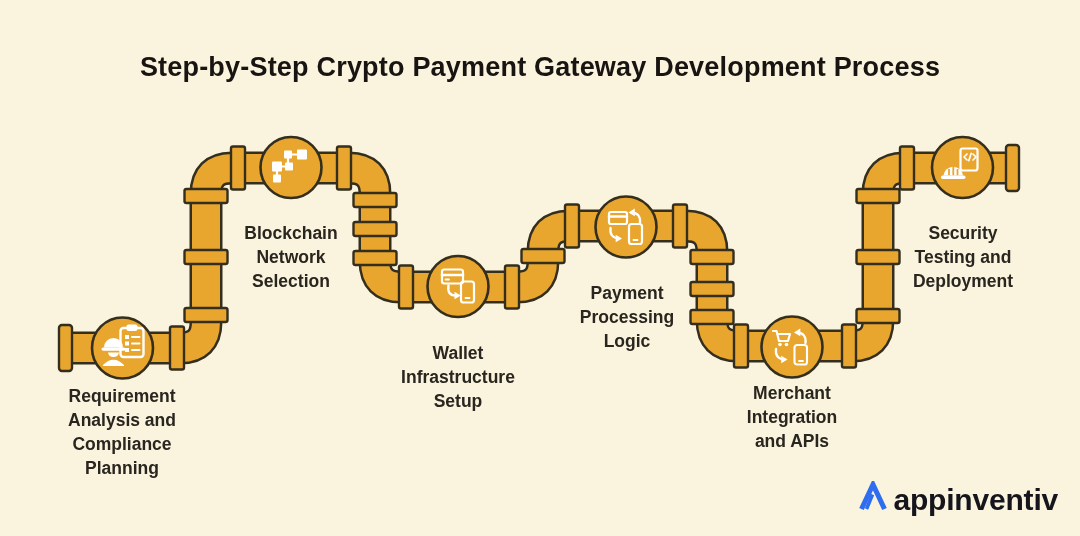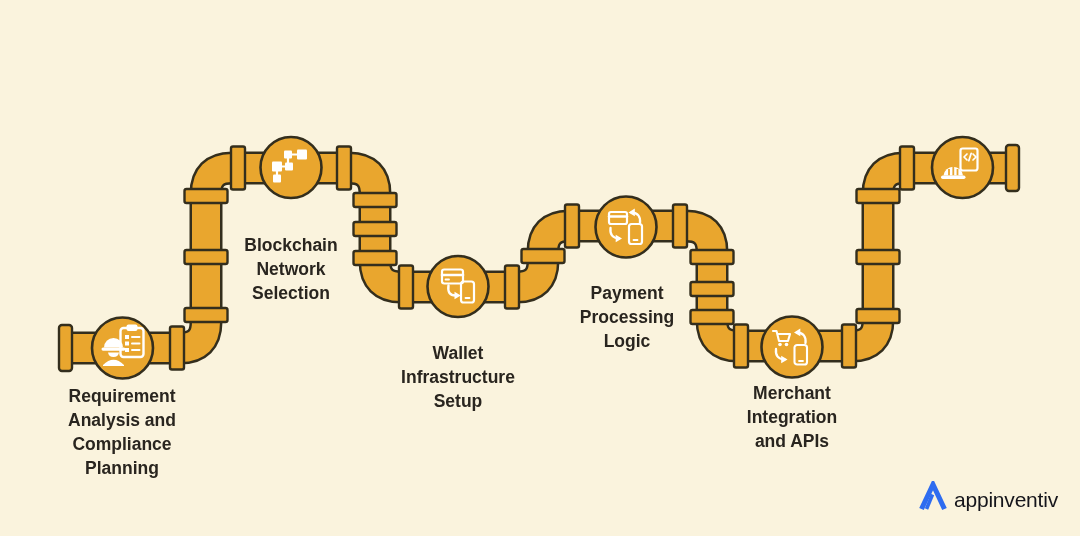--- a/index.html
+++ b/index.html
@@ -26,38 +26,39 @@
   .node-circle{fill:var(--pipe-gold);stroke:var(--outline);stroke-width:2.6;}
   .ico-s{stroke:var(--icon-white);fill:none;stroke-linecap:round;stroke-linejoin:round;}
   .ico-f{fill:var(--icon-white);stroke:none;}
   .ico-gold{stroke:var(--pipe-gold);fill:none;}
   .step-label{
     position:absolute;transform:translateX(-50%);
     text-align:center;white-space:pre-line;
     font-size:17.5px;line-height:24px;font-weight:700;color:var(--text);
   }
   .lbl-1{left:122px;top:384px;width:170px;}
-  .lbl-2{left:291px;top:221px;width:150px;margin-top:12px;}
+  .lbl-2{left:291px;top:221px;width:150px;}
   .lbl-3{left:458px;top:341px;width:170px;}
   .lbl-4{left:627px;top:281px;width:150px;}
   .lbl-5{left:792px;top:381px;width:150px;}
   .lbl-6{left:963px;top:221px;width:160px;}
   .logo{
     position:absolute;right:22px;top:480px;height:32px;
     display:flex;align-items:center;gap:7px;
   }
   .logo-text{
-    font-size:21px;font-weight:400;color:var(--logo-text-color);letter-spacing:-.2px;margin-top:8px;
+    font-size:30px;font-weight:700;color:var(--logo-text-color);letter-spacing:-.2px;margin-top:8px;
   }
 </style>
 </head>
 <body>
 
 <div class="canvas">
 
+  <div class="title">Step-by-Step Crypto Payment Gateway Development Process</div>
 
   <svg class="pipeline" width="1080" height="536" viewBox="0 0 1080 536">
 
     <g>
       <path class="pipe-outline" d="M 66 348 L 180 348 Q 206 348 206 322 L 206 194 Q 206 168 232 168 L 349 168 Q 375 168 375 194 L 375 261 Q 375 287 401 287 L 517 287 Q 543 287 543 261 L 543 252 Q 543 226 569 226 L 686 226 Q 712 226 712 252 L 712 320 Q 712 346 738 346 L 852 346 Q 878 346 878 320 L 878 194 Q 878 168 904 168 L 1012 168"></path>
       <path class="pipe-body" d="M 66 348 L 180 348 Q 206 348 206 322 L 206 194 Q 206 168 232 168 L 349 168 Q 375 168 375 194 L 375 261 Q 375 287 401 287 L 517 287 Q 543 287 543 261 L 543 252 Q 543 226 569 226 L 686 226 Q 712 226 712 252 L 712 320 Q 712 346 738 346 L 852 346 Q 878 346 878 320 L 878 194 Q 878 168 904 168 L 1012 168"></path>
     </g>
 
     <g>
       <rect class="fitting" x="170" y="326.5" width="14" height="43" rx="2"></rect>
@@ -199,20 +200,23 @@
 Selection</div>
   <div class="step-label lbl-4">Payment
 Processing
 Logic</div>
   <div class="step-label lbl-3">Wallet
 Infrastructure
 Setup</div>
   <div class="step-label lbl-5">Merchant
 Integration
 and APIs</div>
+  <div class="step-label lbl-6">Security
+Testing and
+Deployment</div>
 
   <div class="logo">
     <svg width="28" height="31" viewBox="0 0 28 31">
       <path d="M 2.5 28 L 14 3.5 L 25.5 28" fill="none" stroke="var(--logo-blue)" stroke-width="5" stroke-linejoin="miter"></path>
       <path d="M 13.5 13.5 L 7.5 28" fill="none" stroke="var(--logo-blue)" stroke-width="3.6"></path>
     </svg>
     <span class="logo-text">appinventiv</span>
   </div>
 
 </div>

